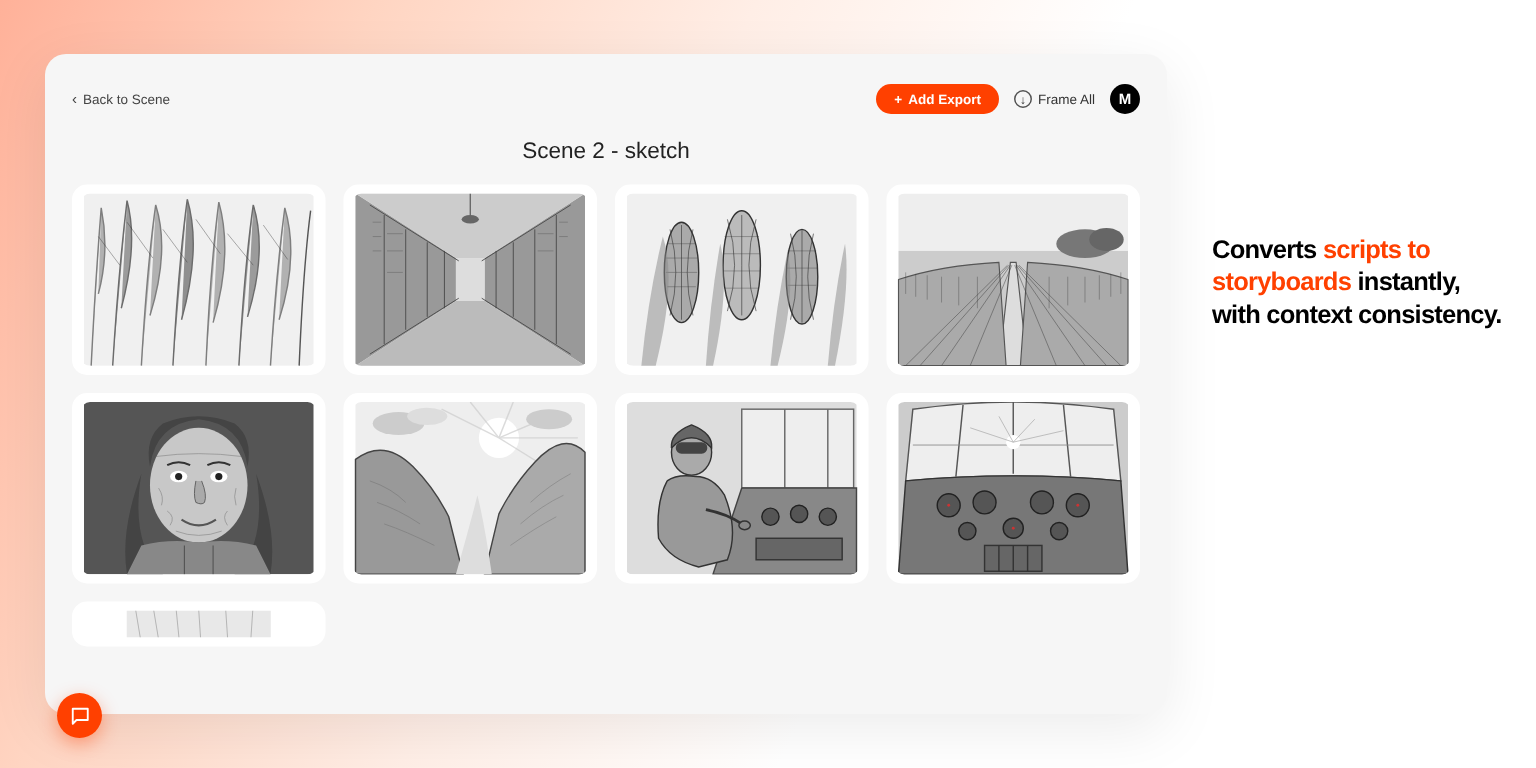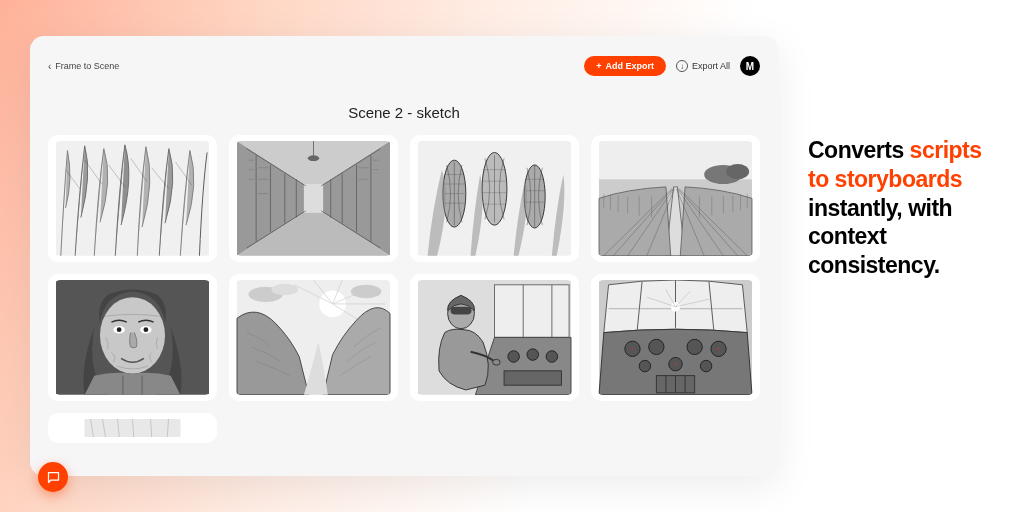--- a/index.html
+++ b/index.html
@@ -76,21 +76,21 @@
   color: #fff;
   border-radius: 50%;
   display: flex; align-items: center; justify-content: center;
   font-size: 10px;
   font-weight: 600;
 }
 .scene-title {
   text-align: center;
   font-size: 15px;
   color: #222;
-  margin: 24px 0 14px 0;
+  margin: 12px 0 14px 0;
 }
 .grid {
   display: grid;
   grid-template-columns: repeat(4, 1fr);
   gap: 12px;
 }
 .frame-card {
   background: #fff;
   border-radius: 10px;
   padding: 6px;
@@ -106,24 +106,24 @@
 .partial-row {
   margin-top: 12px;
   display: grid;
   grid-template-columns: repeat(4, 1fr);
   gap: 12px;
 }
 .partial-row .frame-card { height: 30px; aspect-ratio: auto; overflow:hidden;}
 .headline {
   position: absolute;
   left: 808px;
-  top: 136px;
+  top: 156px;
   width: 200px;
   font-weight: 800;
-  font-size: 23px;
+  font-size: 17px;
   line-height: 1.25;
   color: #000;
   letter-spacing: -0.5px;
 }
 .headline .accent { color: #ff4000; }
 .chat-bubble {
   position: absolute;
   left: 38px;
   bottom: 20px;
   width: 30px; height: 30px;
@@ -136,30 +136,30 @@
 .chat-bubble svg { width: 15px; height: 15px; }
 </style>
 </head>
 <body>
 
 <div class="app-panel">
 
   <div class="topbar">
     <div class="back-btn">
       <span class="chev">‹</span>
-      <span>Frame to Scene</span>
+      <span>Back to Scene</span>
     </div>
     <div class="topbar-right">
       <div class="add-frame-btn">
         <span>+</span>
         <span>Add Export</span>
       </div>
       <div class="export-btn">
         <span class="export-icon">↓</span>
-        <span>Export All</span>
+        <span>Frame All</span>
       </div>
       <div class="avatar">
         <span>M</span>
       </div>
     </div>
   </div>
 
   <div class="scene-title">Scene 2 - sketch</div>
 
   <div class="grid">

